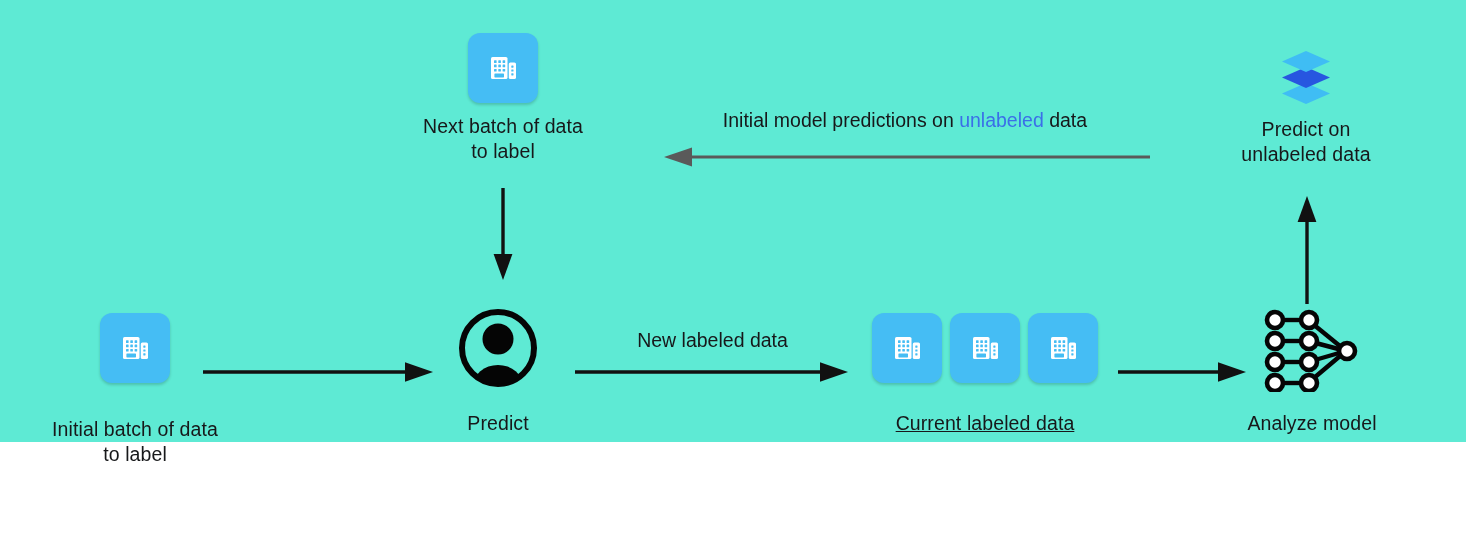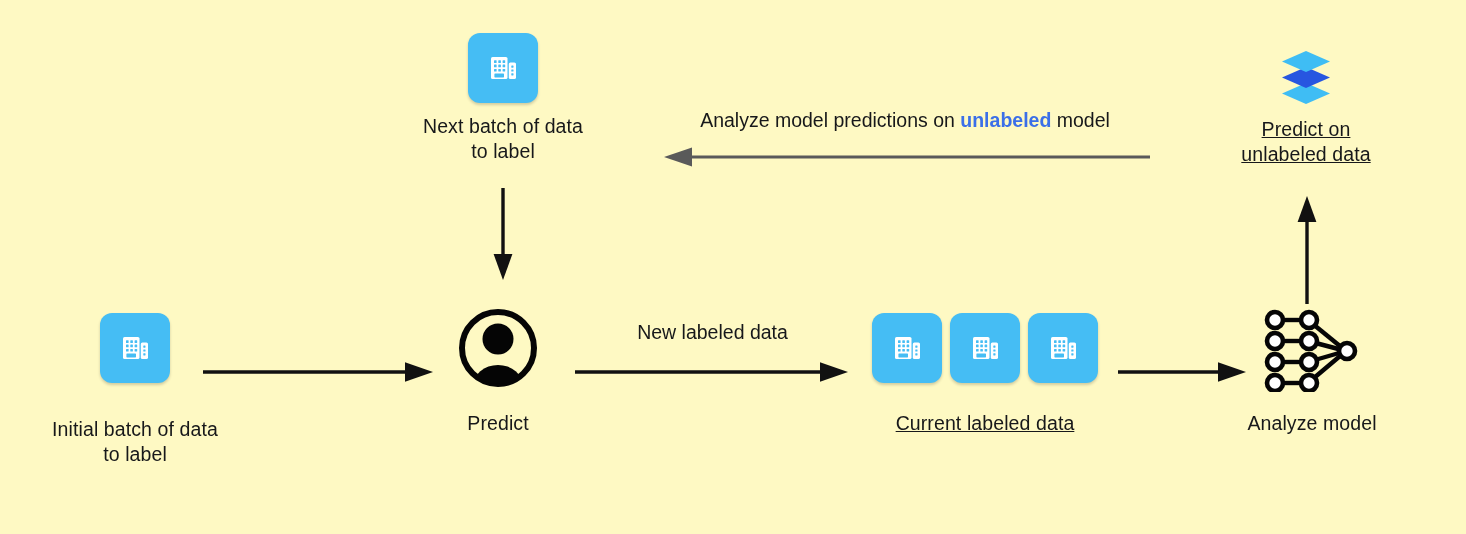--- a/index.html
+++ b/index.html
@@ -10,22 +10,22 @@
   body {
     width: 1466px;
     height: 534px;
     font-family: "Liberation Sans", sans-serif;
     color: #1a1a1a;
     overflow: hidden;
   }
   #canvas {
     position: relative;
     width: 1466px;
-    height: 534px;
-    background: #fef9c3;
+    height: 442px;
+    background: #5eead4;
   }
 
   
   .tile {
     position: absolute;
     border-radius: 12px;
     background: #45bdf4;
     box-shadow: 0 2px 3px rgba(0,0,0,0.18);
     display: flex;
     align-items: center;
@@ -48,21 +48,21 @@
   .arrow-label {
     position: absolute;
     font-size: 19.5px;
     line-height: 1.3;
     color: #17181a;
     text-align: center;
     white-space: nowrap;
   }
   .arrow-label .hl {
     color: #3b6fe8;
-    font-weight: bold;
+    font-weight: normal;
   }
 
   .arrow-svg { position: absolute; overflow: visible; }
 
   .person-svg { position: absolute; }
   .nn-svg { position: absolute; }
   .layers-svg { position: absolute; }
 </style>
 </head>
 <body>
@@ -97,29 +97,29 @@
   <div class="caption" style="left:378px; top:114px; width:250px;">Next batch of data
 to label</div>
 
   <span class="layers-svg" style="left:1277px; top:48px;">
     <svg width="58" height="58" viewBox="0 0 58 58" aria-hidden="true">
       <polygon points="29,35 53,45.5 29,56 5,45.5" fill="#3fbdf4"></polygon>
       <polygon points="29,19 53,29.5 29,40 5,29.5" fill="#2756e0"></polygon>
       <polygon points="29,3 53,13.5 29,24 5,13.5" fill="#3fbdf4"></polygon>
     </svg>
   </span>
-  <div class="caption" style="left:1186px; top:117px; width:240px;text-decoration:underline;">Predict on
+  <div class="caption" style="left:1186px; top:117px; width:240px;">Predict on
 unlabeled data</div>
 
   <svg class="arrow-svg" style="left:660px; top:145px;" width="490" height="24" viewBox="0 0 490 24">
     <line x1="30" y1="12" x2="490" y2="12" stroke="#5a5a5a" stroke-width="3.2"></line>
     <polygon points="4,12 32,2.5 32,21.5" fill="#5a5a5a"></polygon>
   </svg>
   <div class="arrow-label" style="left:660px; top:108px; width:490px;">
-    <span>Analyze model predictions  on </span><span class="hl">unlabeled</span><span> model</span>
+    <span>Initial model predictions  on </span><span class="hl">unlabeled</span><span> data</span>
   </div>
 
   <svg class="arrow-svg" style="left:489px; top:188px;" width="28" height="94" viewBox="0 0 28 94">
     <line x1="14" y1="0" x2="14" y2="74" stroke="#111111" stroke-width="3.4"></line>
     <polygon points="14,92 4.6,66 23.4,66" fill="#111111"></polygon>
   </svg>
 
   <svg class="arrow-svg" style="left:1293px; top:192px;" width="28" height="112" viewBox="0 0 28 112">
     <line x1="14" y1="112" x2="14" y2="26" stroke="#111111" stroke-width="3.4"></line>
     <polygon points="14,4 4.6,30 23.4,30" fill="#111111"></polygon>
@@ -167,21 +167,21 @@
       </defs>
       <circle cx="42" cy="42" r="36" fill="none" stroke="#050505" stroke-width="6"></circle>
       <g clip-path="url(#pclip)" fill="#050505">
         <circle cx="42" cy="33" r="15.5"></circle>
         <ellipse cx="42" cy="80" rx="25" ry="21"></ellipse>
       </g>
     </svg>
   </span>
   <div class="caption" style="left:373px; top:411px; width:250px;">Predict</div>
 
-  <div class="arrow-label" style="left:575px; top:320px; width:275px;">New labeled data</div>
+  <div class="arrow-label" style="left:575px; top:328px; width:275px;">New labeled data</div>
   <svg class="arrow-svg" style="left:575px; top:360px;" width="275" height="24" viewBox="0 0 275 24">
     <line x1="0" y1="12" x2="249" y2="12" stroke="#111111" stroke-width="3.4"></line>
     <polygon points="273,12 245,2.2 245,21.8" fill="#111111"></polygon>
   </svg>
 
   <div class="tile" style="left:872px; top:313px; width:70px; height:70px;">
     <span>
       <svg width="38" height="38" viewBox="0 0 38 38" aria-hidden="true">
         <g fill="#ffffff">
           <rect x="7" y="8" width="16.5" height="22" rx="1.6"></rect>

